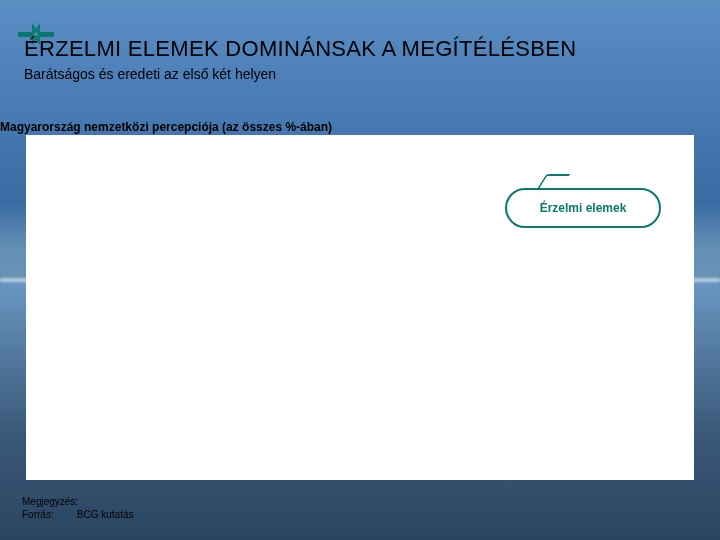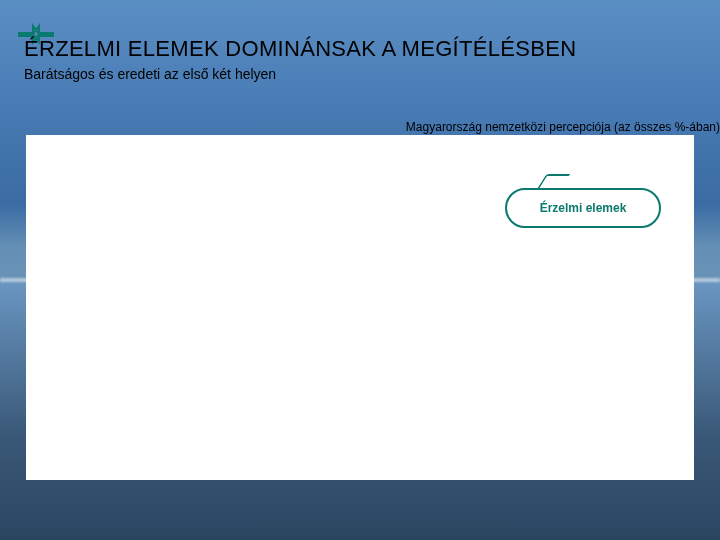--- a/index.html
+++ b/index.html
@@ -3,21 +3,21 @@
 <meta charset="utf-8">
 <style>
 html,body{margin:0;padding:0;width:720px;height:540px;font-family:Arial,sans-serif;overflow:hidden}
 .slide{position:relative;width:720px;height:452px;background:linear-gradient(to bottom,#5a8fc4 0%,#4a7cb5 22%,#3a6ba3 45%,#6590b5 55%,#7a9db8 100%)}
 .sea{position:absolute;left:0;top:280px;width:720px;height:260px;background:linear-gradient(to bottom,#6a97c2 0%,#3a5878 60%,#2a4560 100%)}
 .horizon{position:absolute;left:0;top:278px;width:720px;height:4px;background:rgba(255,255,255,.5);filter:blur(1px)}
 .logo{position:absolute;left:18px;top:20px;width:36px;height:28px}
 .logo svg{width:36px;height:28px}
 .title{position:absolute;left:24px;top:36px;font-size:22px;color:#000;letter-spacing:.3px}
 .subtitle{position:absolute;left:24px;top:66px;font-size:14px;color:#000}
-.chart-title{position:absolute;left:0;top:120px;width:720px;text-align:right;font-size:12px;font-weight:normal;color:#000}
+.chart-title{position:absolute;left:0;top:120px;width:720px;text-align:left;font-size:12px;font-weight:bold;color:#000}
 .chart-area{position:absolute;left:26px;top:135px;width:668px;height:345px;background:#fff}
 .callout{position:absolute;left:505px;top:188px;width:152px;height:36px;border:2px solid #0a7a6f;border-radius:20px;background:#fff;display:flex;align-items:center;justify-content:center}
 .callout-text{font-size:12px;font-weight:bold;color:#0a7a6f}
 .callout-tail{position:absolute;left:540px;top:174px;width:22px;height:18px;background:#fff;border-left:2px solid #0a7a6f;border-top:2px solid #0a7a6f;transform:skewX(-32deg);border-top-left-radius:3px}
 .note-block{position:absolute;left:22px;top:495px;font-size:10px;line-height:13px;color:#000}
 .note-label{display:inline-block;width:52px}
 </style>
 </head>
 <body>
 
@@ -38,13 +38,23 @@
   <div class="subtitle">Barátságos és eredeti az első két helyen</div>
 
   <div class="chart-title">Magyarország nemzetközi percepciója (az összes %-ában)</div>
   <div class="chart-area"></div>
 
   <div class="callout-tail"></div>
   <div class="callout">
     <span class="callout-text">Érzelmi elemek</span>
   </div>
 
+  <div class="note-block">
+    <div>
+      <span class="note-label">Megjegyzés:</span>
+      <span></span>
+    </div>
+    <div>
+      <span class="note-label">Forrás:</span>
+      <span>BCG kutatás</span>
+    </div>
+  </div>
 </div>
 
 </body></html>

